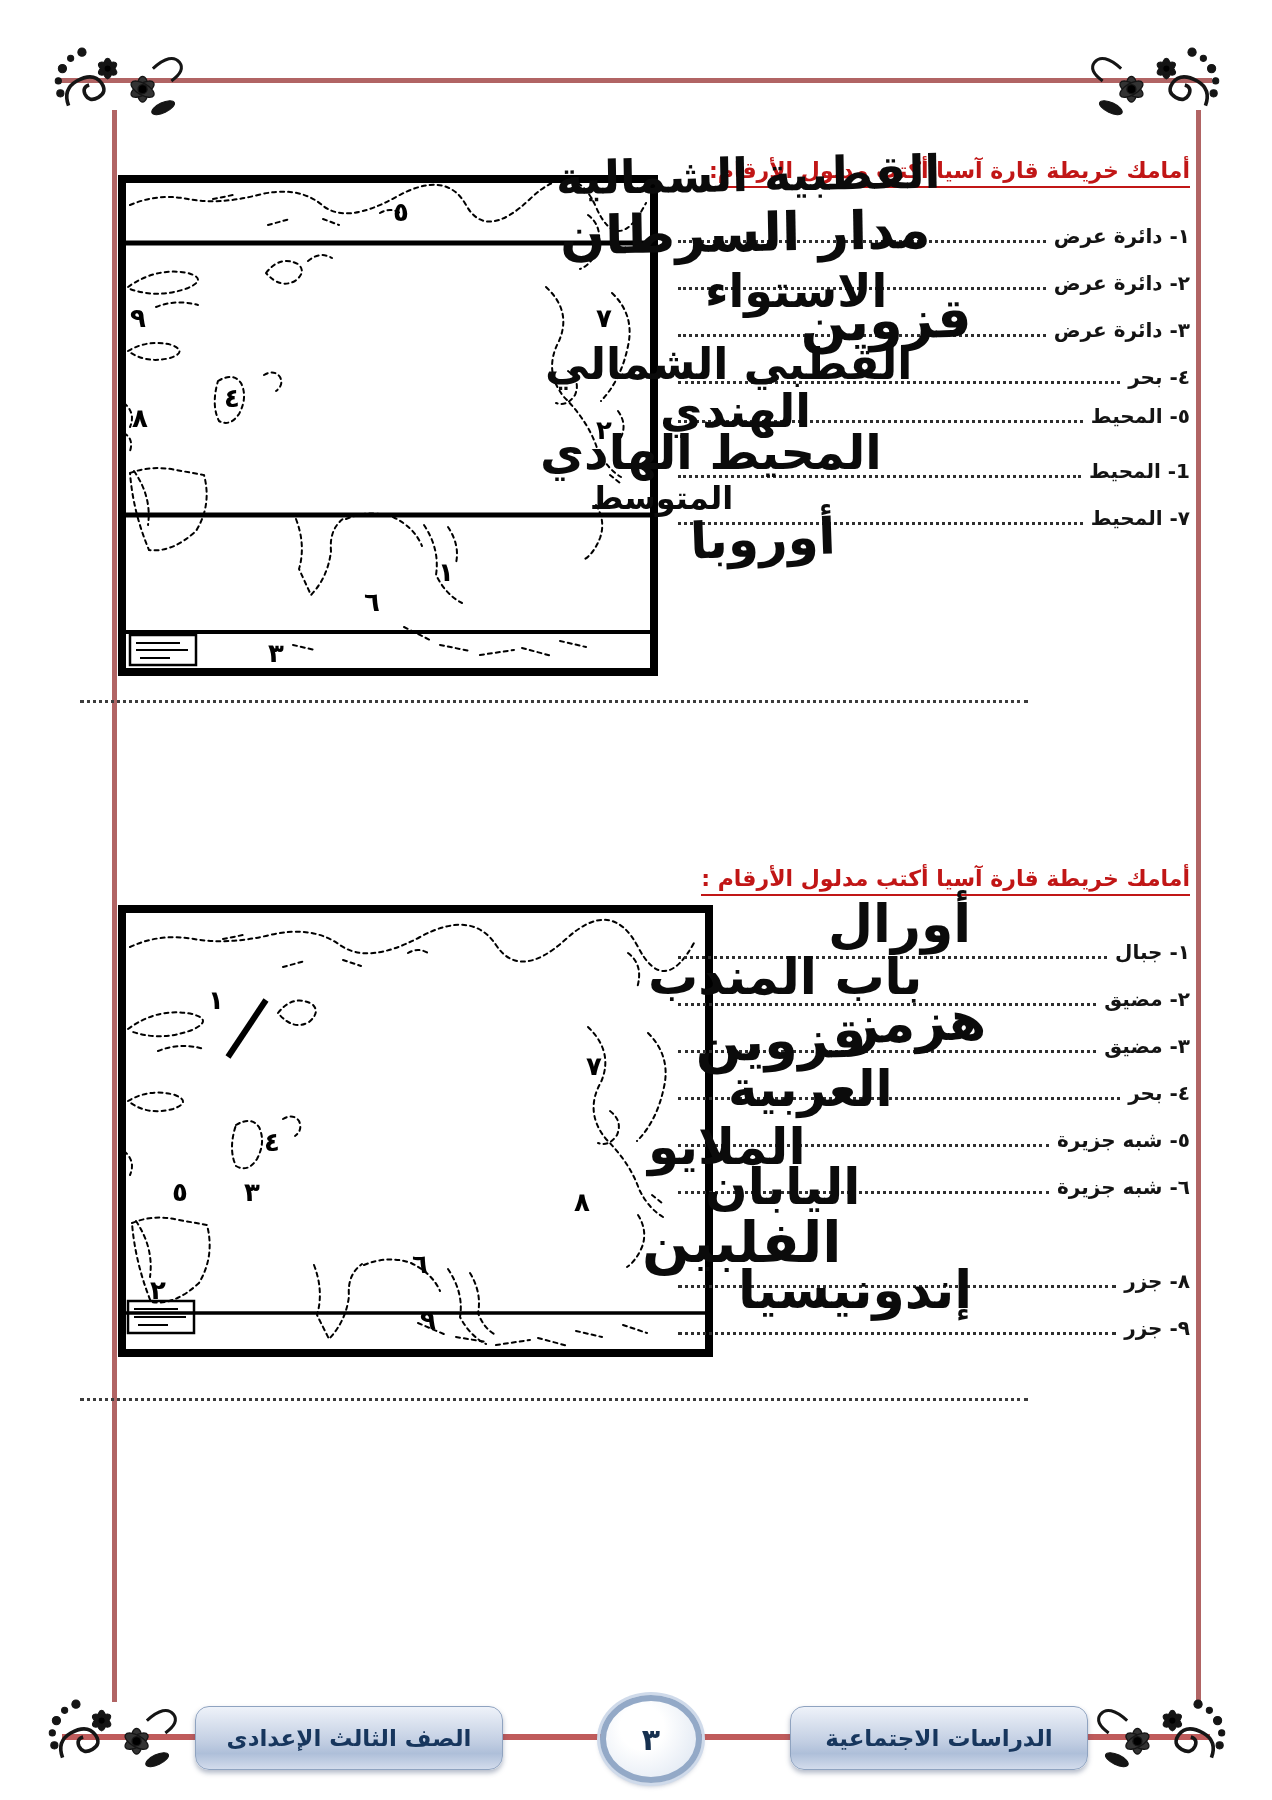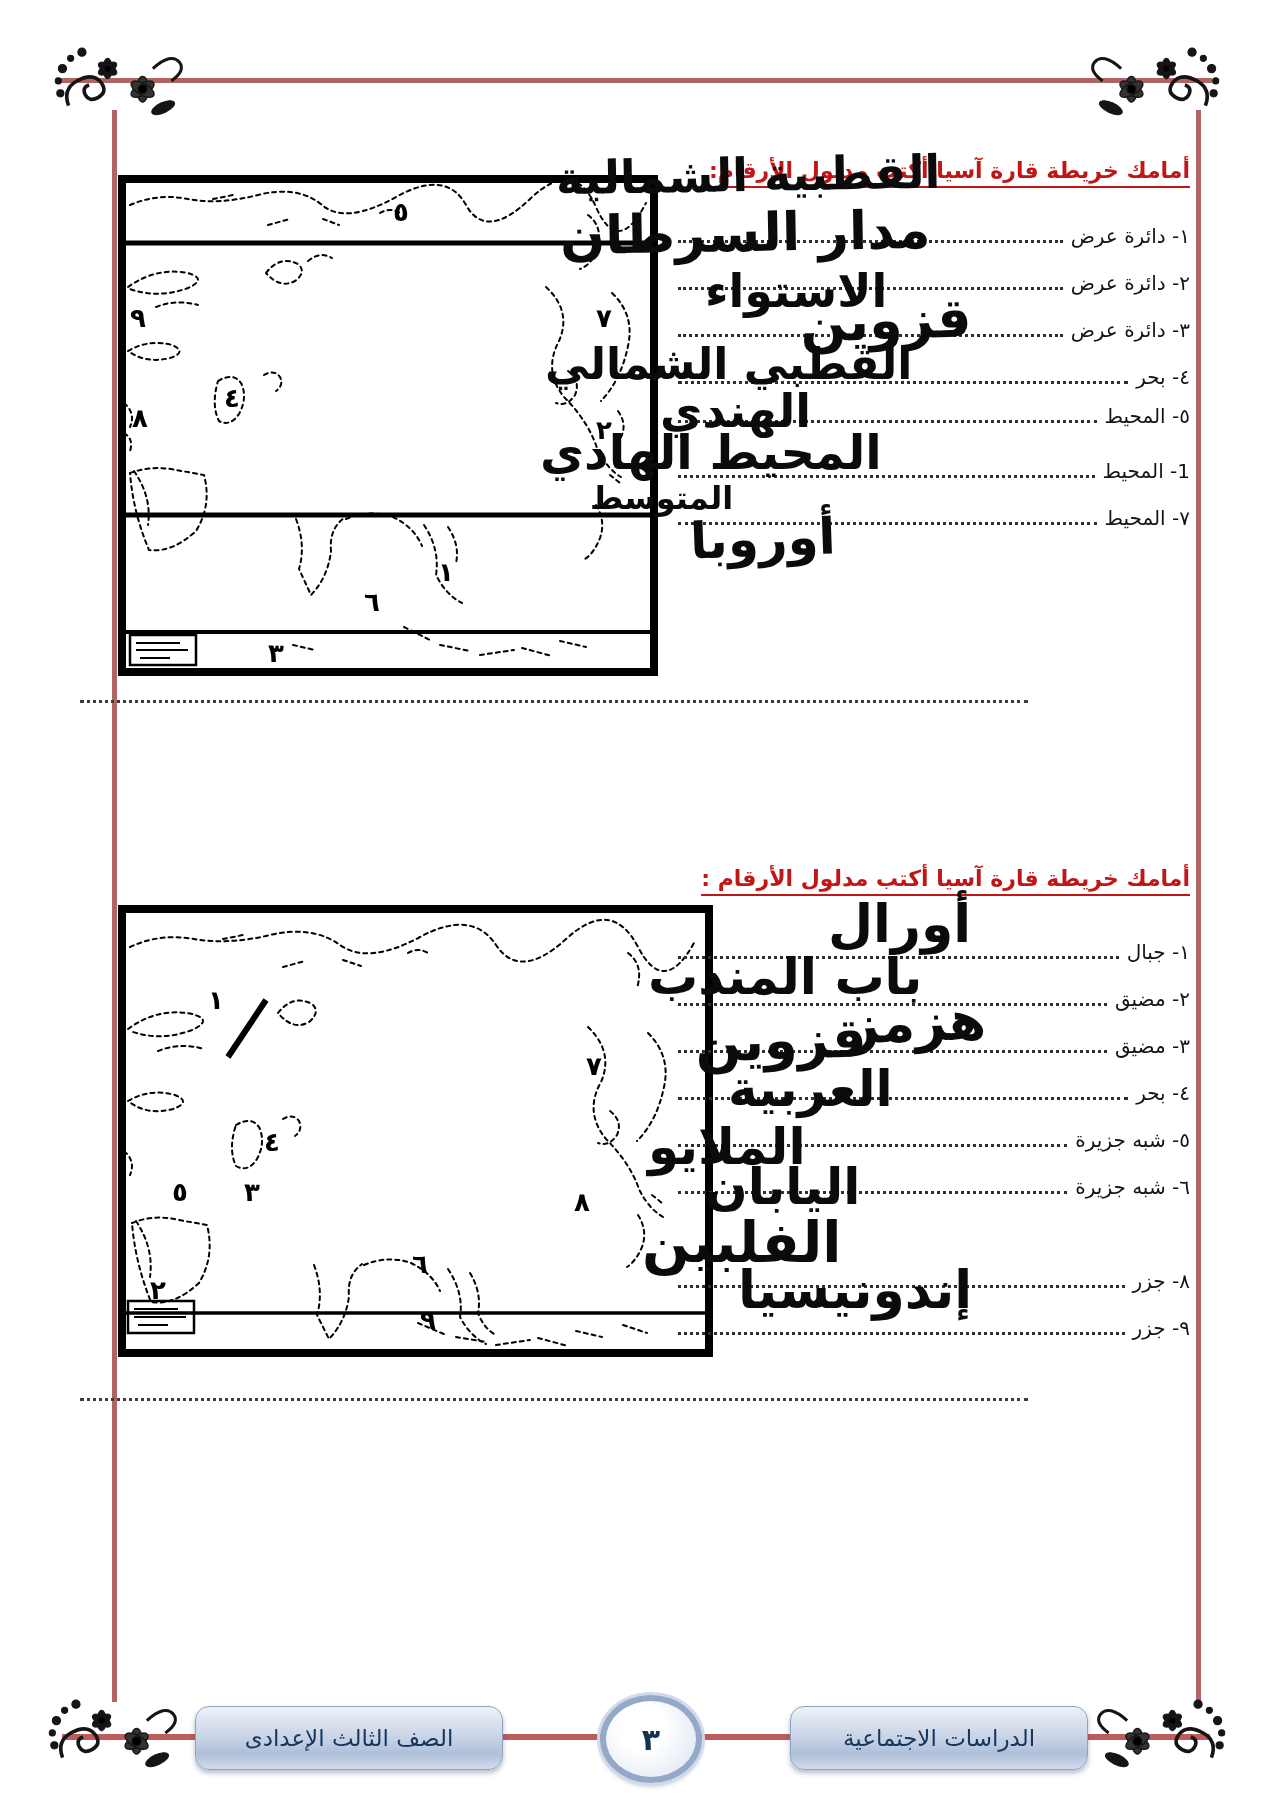--- a/index.html
+++ b/index.html
@@ -16,32 +16,32 @@
   
   .map{position:absolute;background:#fff;}
   #map1{left:118px;top:175px;width:540px;height:501px;}
   #map2{left:118px;top:905px;width:595px;height:452px;}
   
   .sec-title{position:absolute;right:82px;color:#c11616;font-size:22px;font-weight:bold;
              direction:rtl;border-bottom:2.5px solid #c11616;padding-bottom:3px;white-space:nowrap;}
   #title1{top:158px;} #title2{top:866px;}
   .q-row{position:absolute;right:82px;width:512px;display:flex;align-items:flex-end;
          direction:rtl;height:36px;}
-  .q-label{font-size:20px;font-weight:400;color:#141414;white-space:nowrap;padding-left:8px;}
+  .q-label{font-size:20px;font-weight:700;color:#141414;white-space:nowrap;padding-left:8px;}
   .q-dots{flex:1;border-bottom:3px dotted #2e2e2e;margin-bottom:5px;height:0;}
   
   .ans{position:absolute;direction:rtl;white-space:nowrap;font-weight:bold;color:#0b0b0b;line-height:1;}
   
   .sep{position:absolute;left:80px;width:948px;border-top:3px dotted #3c3c3c;}
   
   .f-box{position:absolute;top:1706px;height:62px;border-radius:14px;
          background:linear-gradient(180deg,#eef2f9 0%,#c3cfe3 55%,#aebfd9 75%,#d3dcec 100%);
          border:1px solid #8fa3c0;box-shadow:0 3px 5px rgba(40,60,100,.35);
          display:flex;align-items:center;justify-content:center;z-index:5;}
-  .f-box .txt{font-size:23px;font-weight:normal;color:#17365d;direction:rtl;text-align:center;}
+  .f-box .txt{font-size:23px;font-weight:bold;color:#17365d;direction:rtl;text-align:center;}
   #fbox-left{left:195px;width:306px;} #fbox-right{left:790px;width:296px;}
   .f-ellipse{position:absolute;left:600px;top:1695px;width:102px;height:88px;border-radius:50%;
              border:6px solid #93a9c7;background:radial-gradient(circle at 40% 35%,#ffffff 30%,#dfe7f2 90%);
              box-shadow:0 0 0 3px #cfdaea,0 3px 5px rgba(40,60,100,.35);
              display:flex;align-items:center;justify-content:center;z-index:6;box-sizing:border-box;}
   .f-ellipse .txt{font-size:30px;font-weight:bold;color:#16304f;}
   svg text{font-family:"DejaVu Sans",sans-serif;font-weight:bold;}
 </style>
 </head>
 <body>

